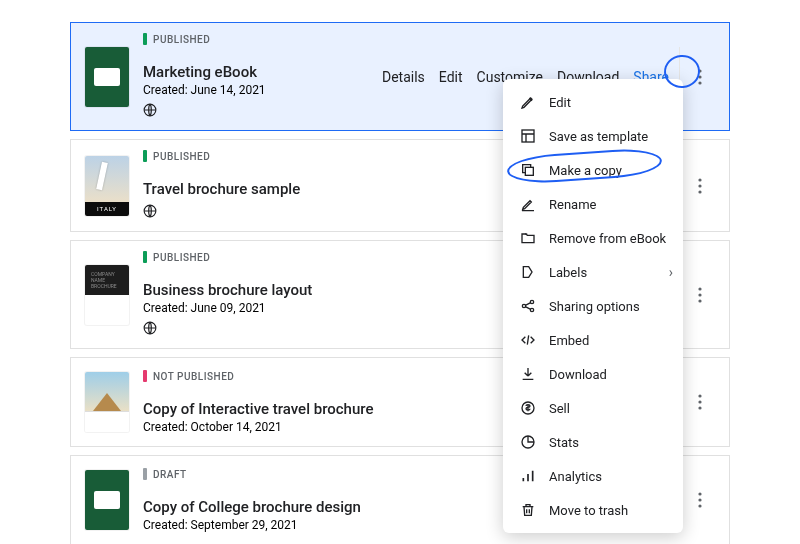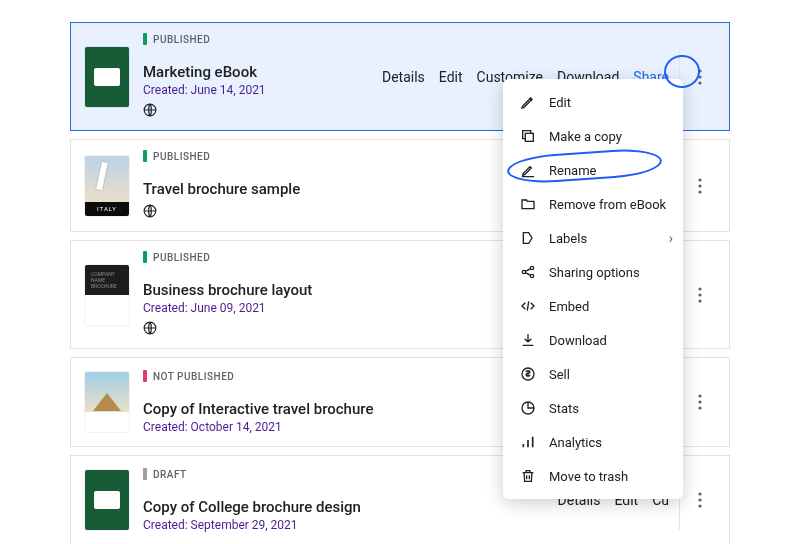--- a/index.html
+++ b/index.html
@@ -47,21 +47,21 @@
     gap: 2px;
     min-width: 0;
   }
   .status-line { display: flex; align-items: center; gap: 6px; }
   .status-bar { width: 4px; height: 12px; border-radius: 1px; }
   .pub .status-bar { background: #0c9d58; }
   .npub .status-bar { background: #e53a6f; }
   .draft .status-bar { background: #9aa0a6; }
   .status-text { font-size: 10px; letter-spacing: 0.5px; color: #5f6368; font-weight: 500; }
   .title { font-size: 15px; font-weight: 500; color: #202124; margin-top: 16px; }
-  .created { font-size: 12px; color: #4c1d95; }
+  .created { font-size: 12px; color: #000000; }
   .globe { margin-top: 4px; color:#202124; }
   .actions {
     display: flex;
     align-items: flex-start;
     gap: 14px;
     font-size: 14px;
     color: #202124;
     flex-shrink: 0;
   }
   .actions span { cursor: pointer; }
@@ -300,20 +300,29 @@
     <span class="menu-icon">
         <svg width="16" height="16" viewBox="0 0 24 24" fill="none" stroke="currentColor" stroke-width="2">
           <path d="M3 21l3-1 12-12-2-2L4 18l-1 3zM14 6l4 4"></path>
         </svg>
       </span>
     <span>Edit</span>
   </div>
   <div class="menu-item">
     <span class="menu-icon">
         <svg width="16" height="16" viewBox="0 0 24 24" fill="none" stroke="currentColor" stroke-width="2">
+          <rect x="3" y="3" width="18" height="18"></rect>
+          <path d="M3 9h18M9 9v12"></path>
+        </svg>
+      </span>
+    <span>Save as template</span>
+  </div>
+  <div class="menu-item">
+    <span class="menu-icon">
+        <svg width="16" height="16" viewBox="0 0 24 24" fill="none" stroke="currentColor" stroke-width="2">
           <rect x="8" y="8" width="12" height="12"></rect>
           <path d="M16 8V4H4v12h4"></path>
         </svg>
       </span>
     <span>Make a copy</span>
   </div>
   <div class="menu-item">
     <span class="menu-icon">
         <svg width="16" height="16" viewBox="0 0 24 24" fill="none" stroke="currentColor" stroke-width="2">
           <path d="M4 20l3-1 10-10-2-2L5 17l-1 3zM3 22h18"></path>

